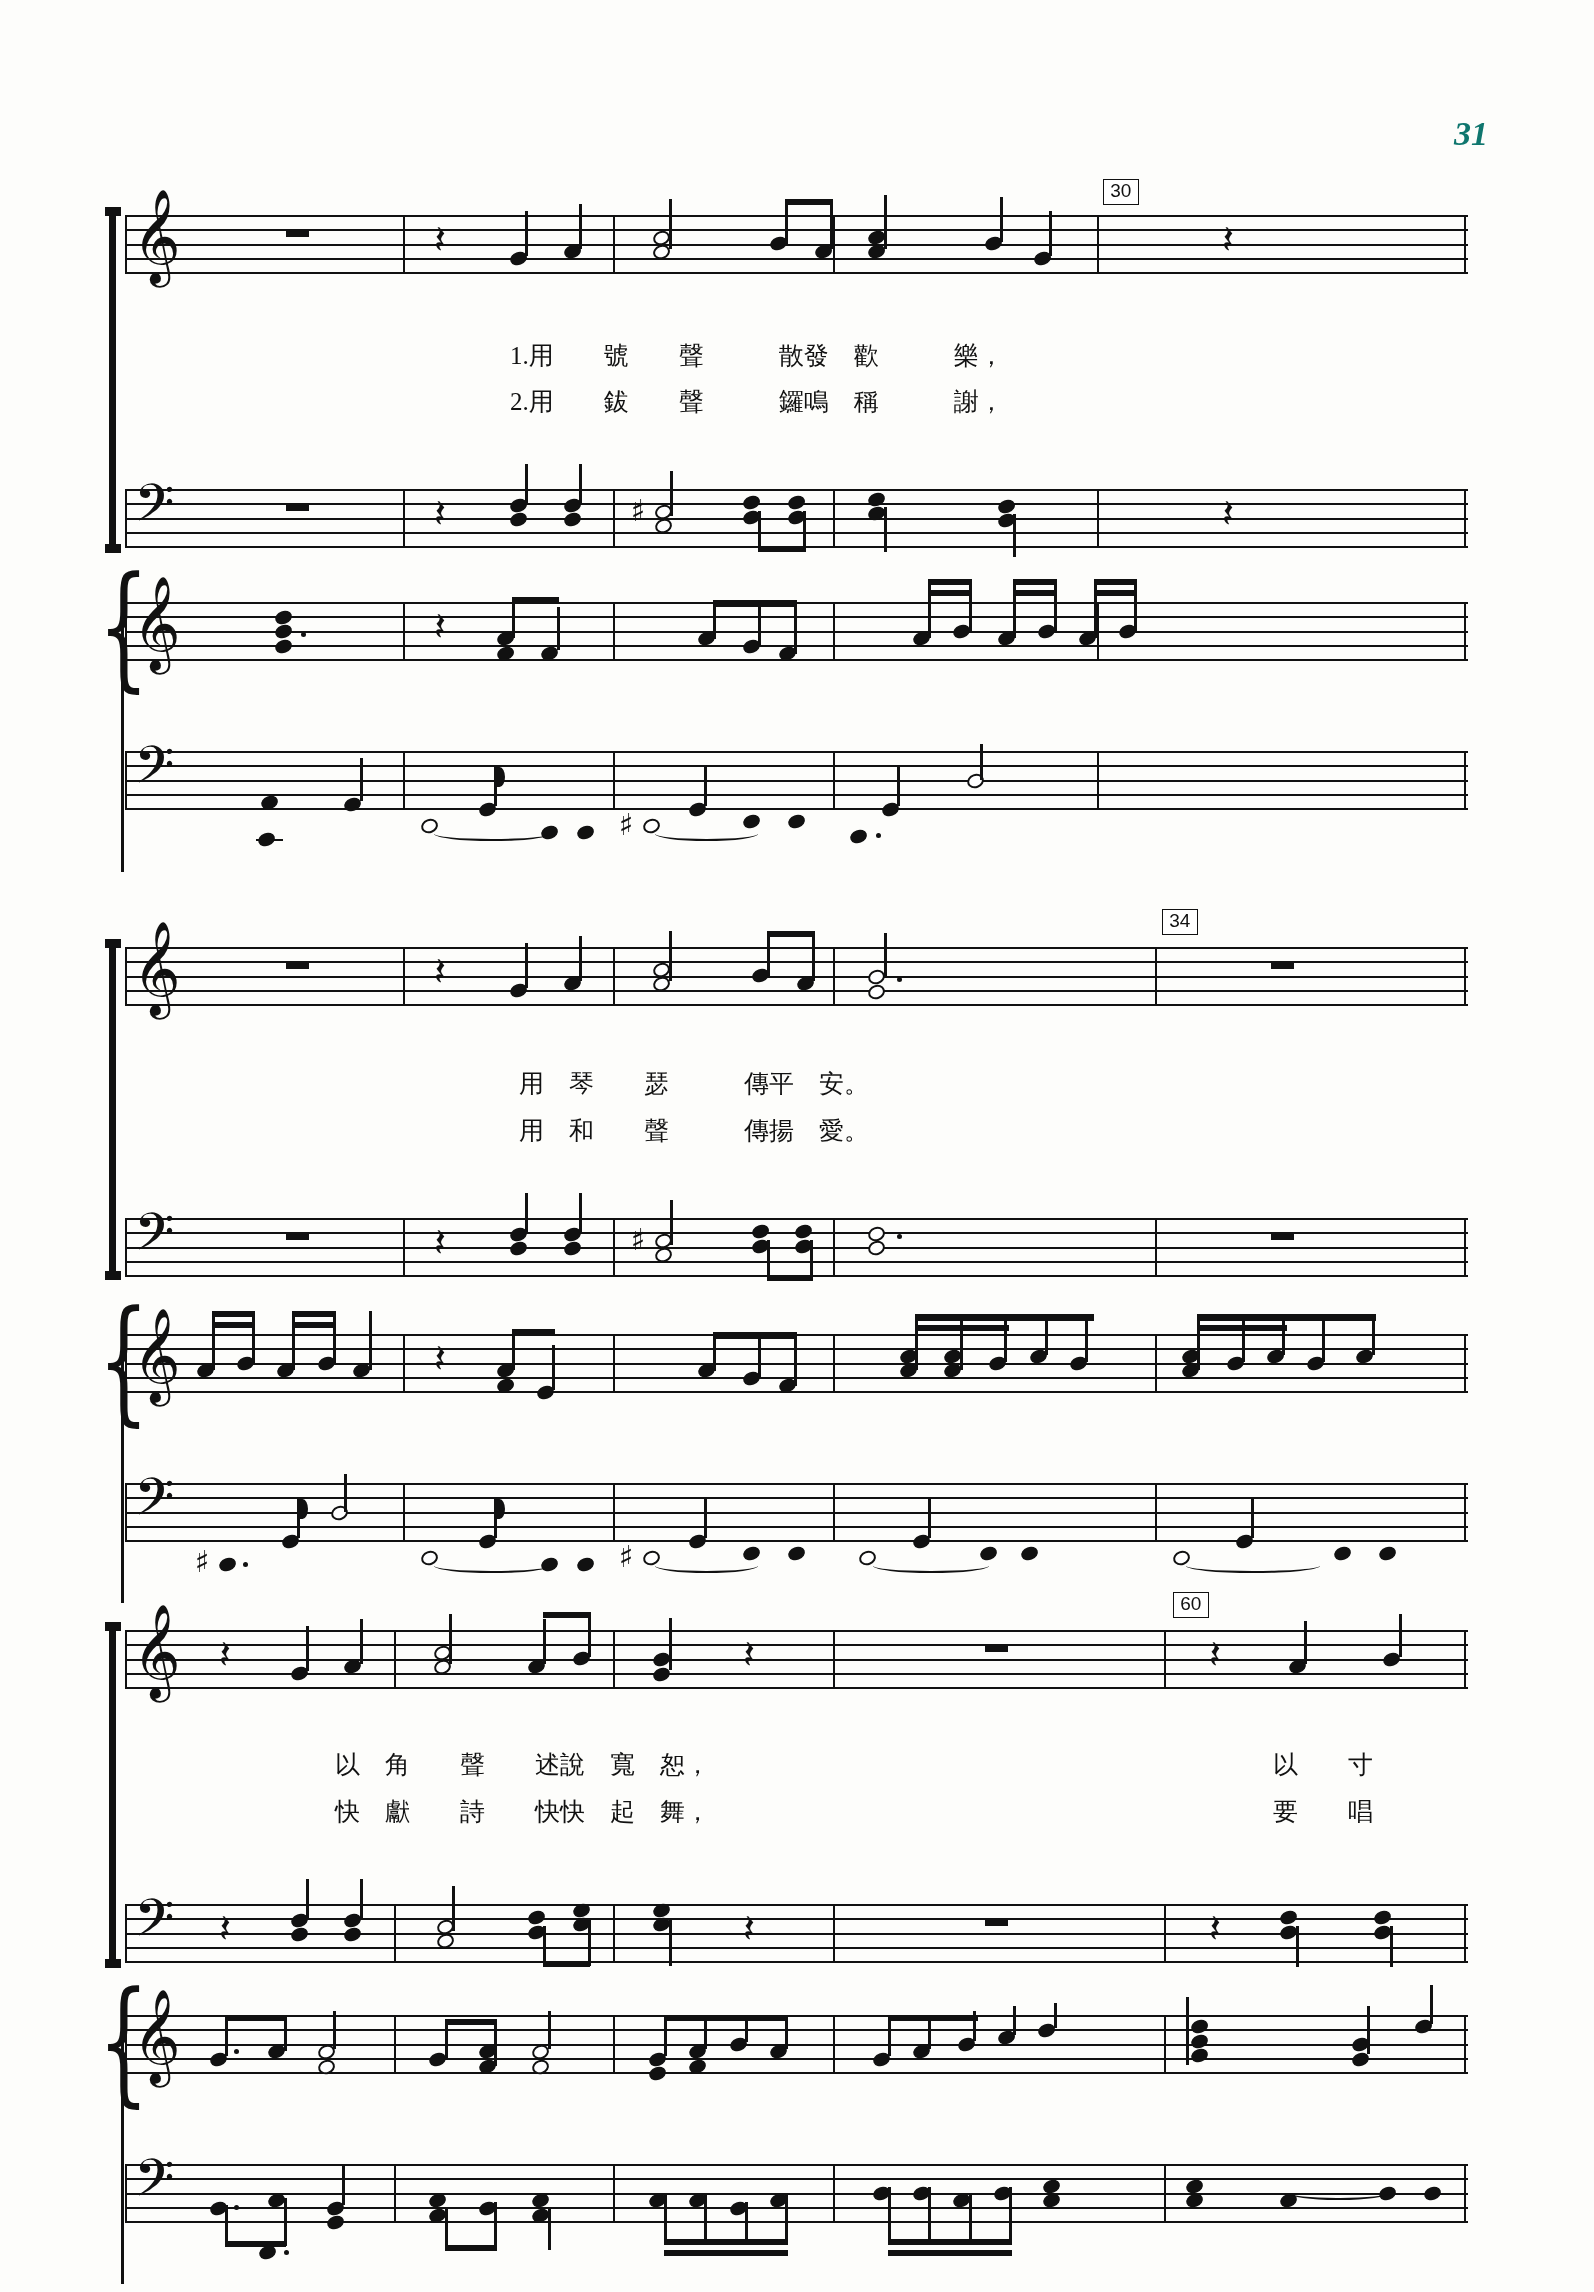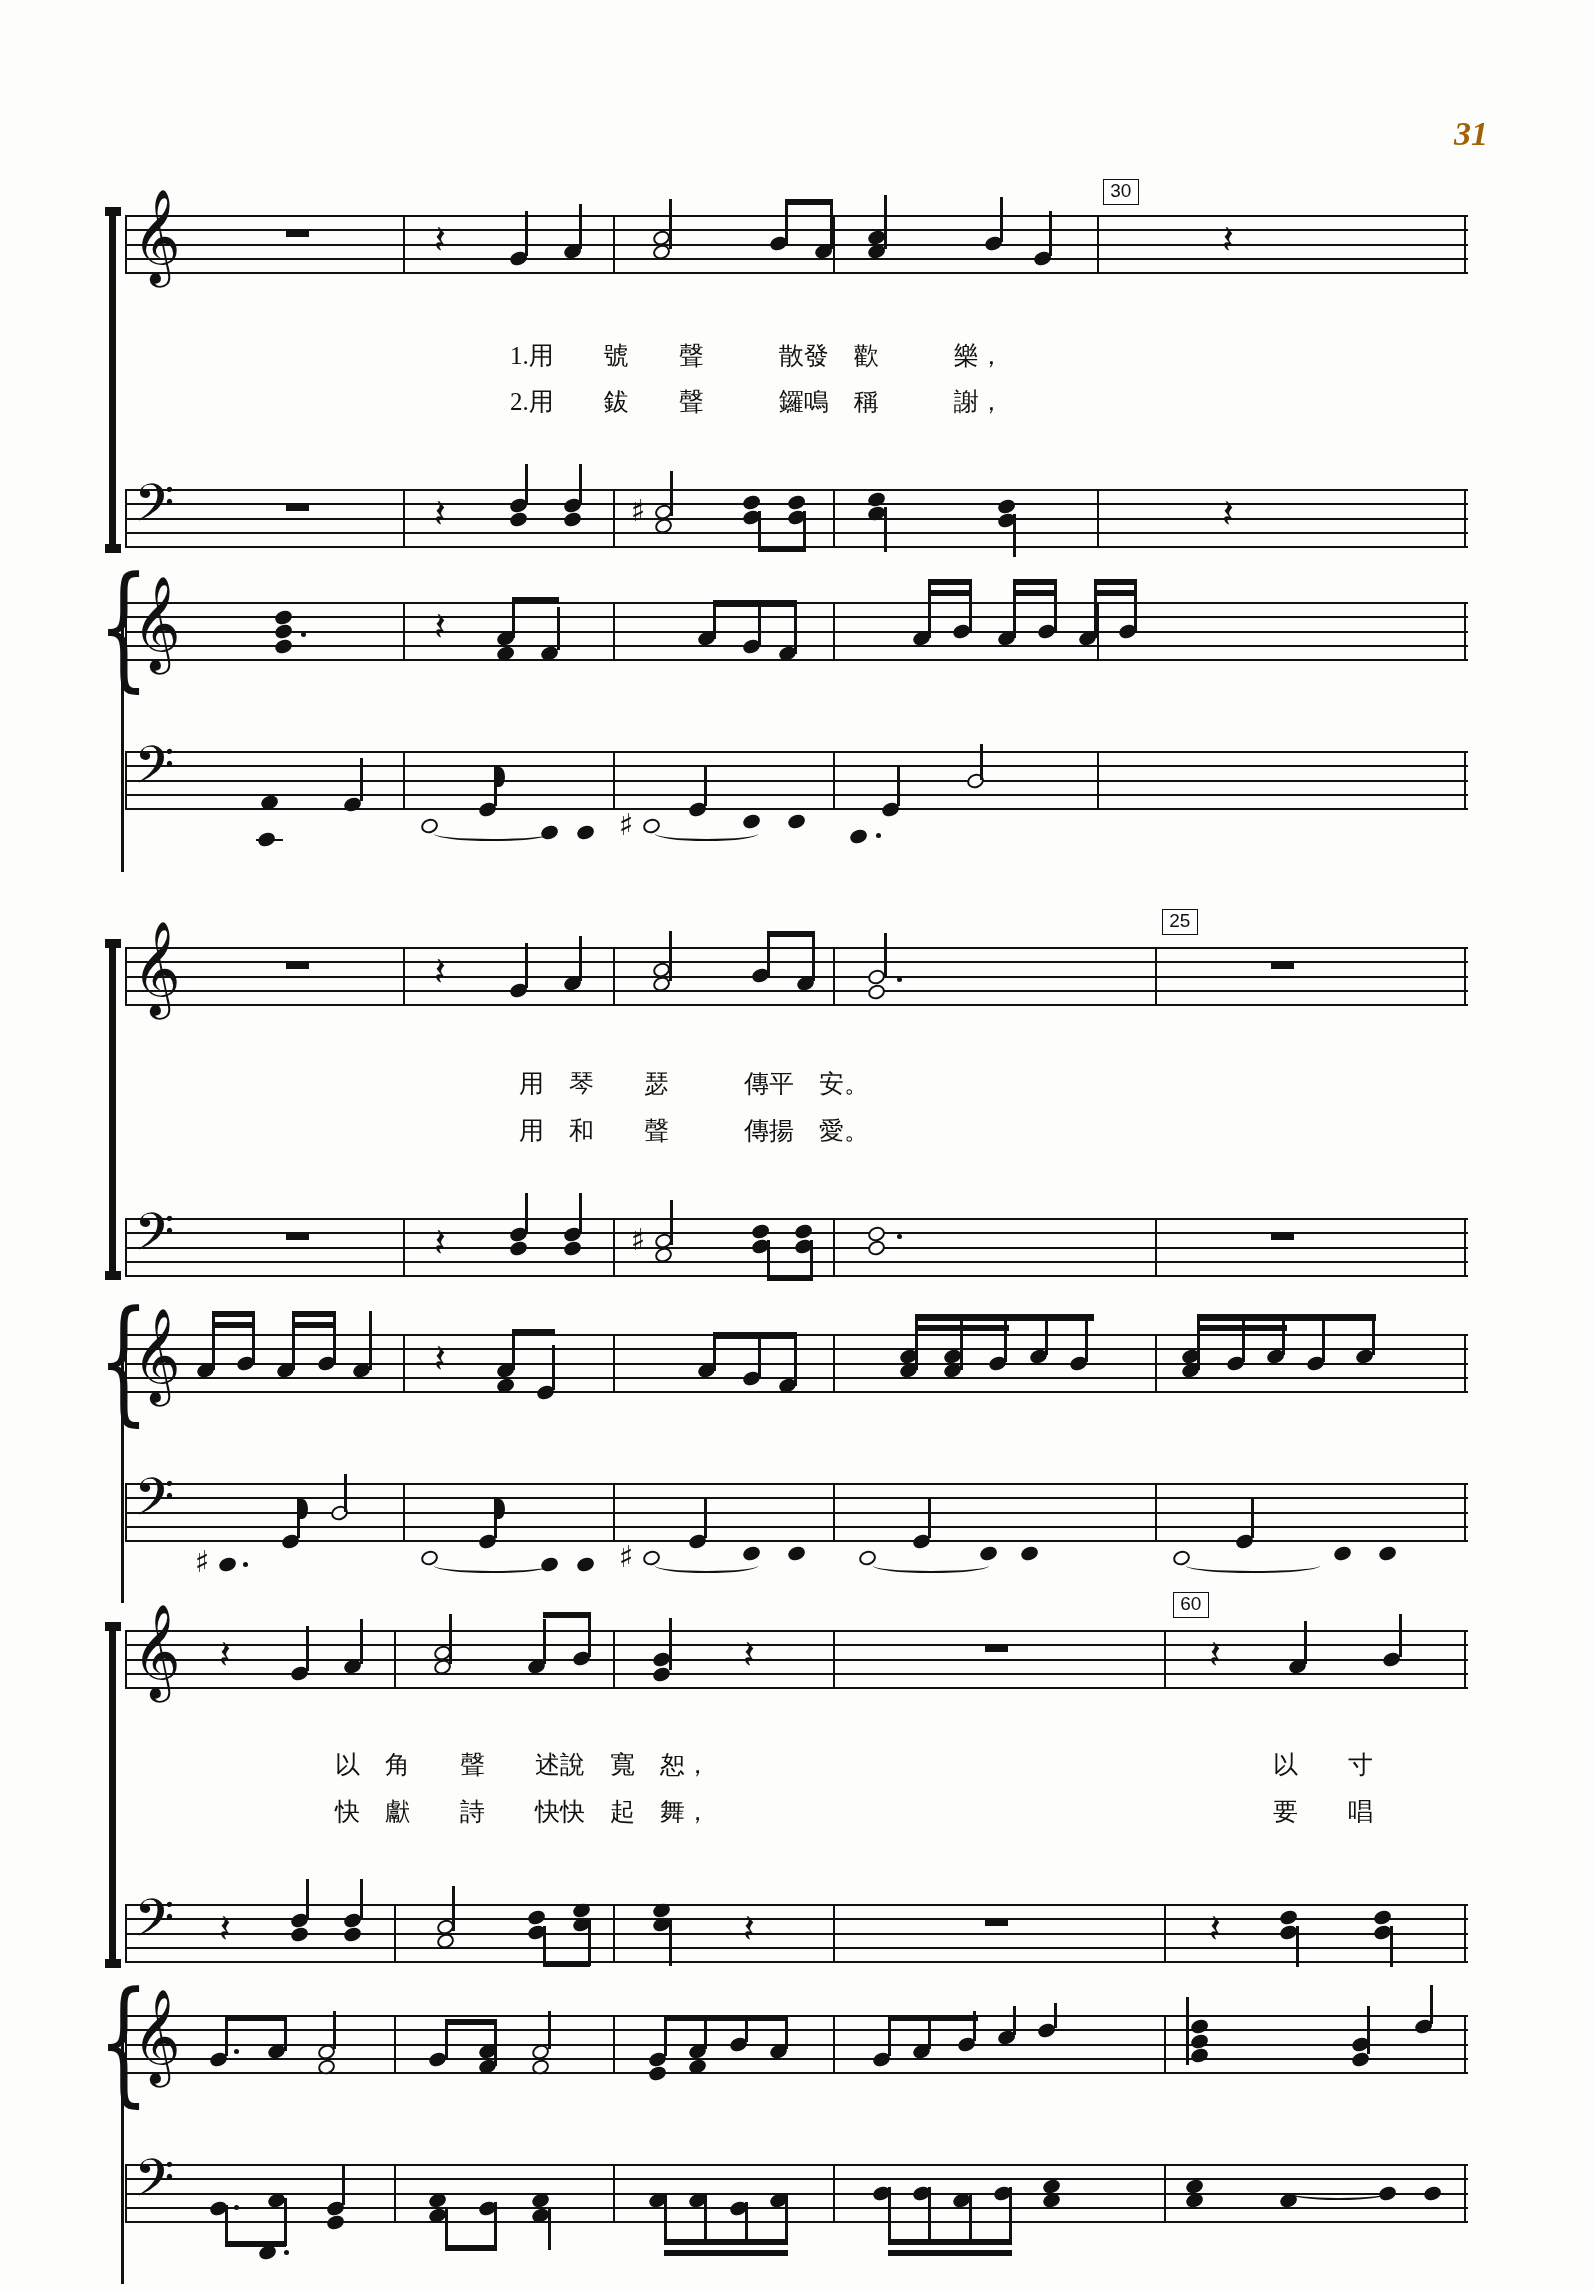--- a/index.html
+++ b/index.html
@@ -20,21 +20,21 @@
     background: #fdfdfb;
   }
   .page-number {
     position: absolute;
     right: 106px;
     top: 115px;
     font-family: "Liberation Serif", serif;
     font-style: italic;
     font-weight: bold;
     font-size: 34px;
-    color: #a16207;
+    color: #0f766e;
   }
 
   
   .system {
     position: absolute;
     left: 125px;
     width: 1343px;
   }
   .staff {
     position: absolute;
@@ -388,21 +388,21 @@
       <div class="stem" style="left:772px; top:14.3px; height:41px;"></div>
       <div class="nh open" style="left:842px; top:23px;"></div>
       <div class="stem" style="left:855px; top:-7.2px; height:36px;"></div>
       <div class="nh" style="left:725px; top:79px;"></div>
       <div class="dot" style="left:751px; top:82px;"></div>
     </div>
   </div>
 
   <div class="system" style="top:716px;">
 
-    <div class="rehearsal" style="left:1037px; top:193px;">25</div>
+    <div class="rehearsal" style="left:1037px; top:193px;">34</div>
 
     <div class="sysbracket" style="top:228px; height:331px;"></div>
 
     <div class="staff" style="top:231px;">
       <div class="line l0"></div>
         <div class="line l1"></div>
         <div class="line l2"></div>
         <div class="line l3"></div>
         <div class="line l4"></div>
       <div class="clef treble" style="left:7.2px; top:-19.7px;">𝄞</div>

